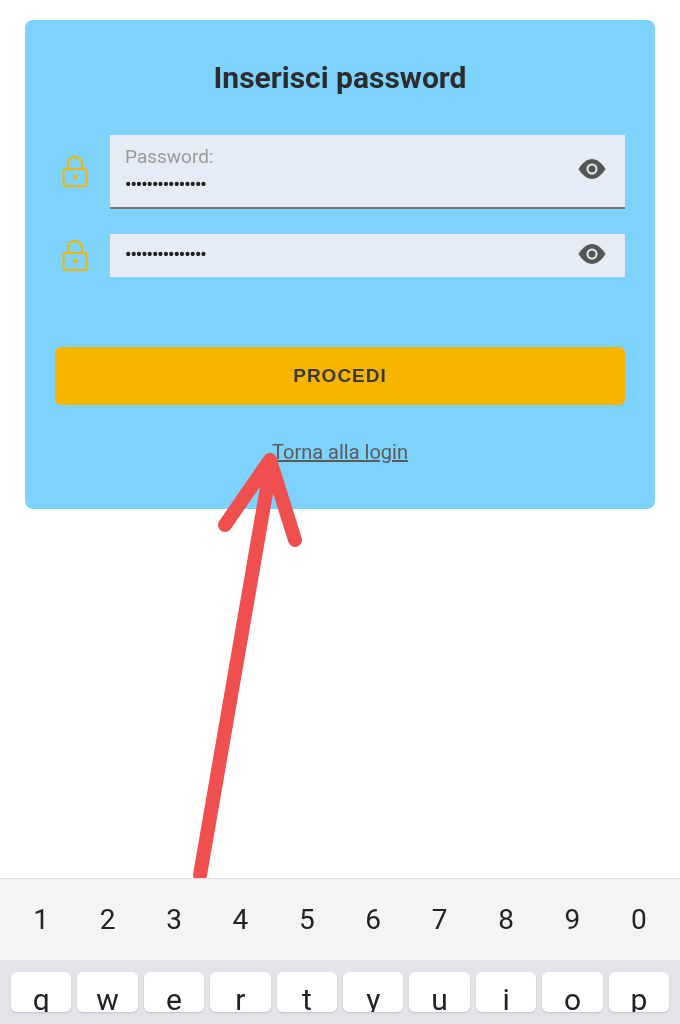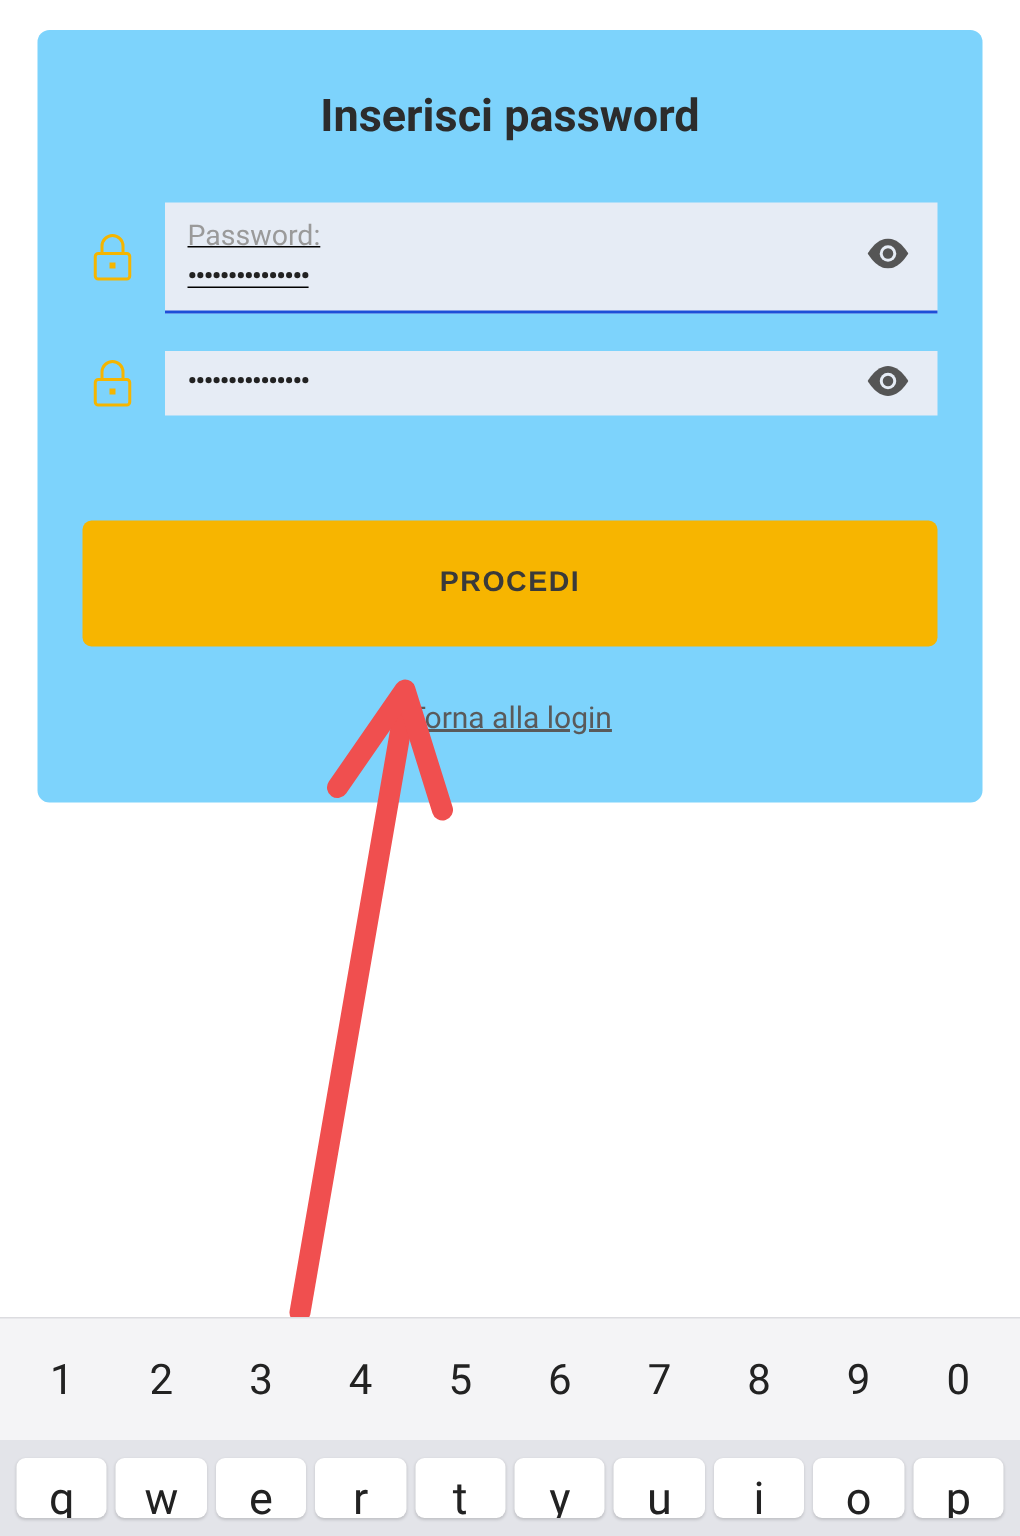--- a/index.html
+++ b/index.html
@@ -40,22 +40,21 @@
       align-items: center;
       margin-right: 15px;
     }
     .field-box {
       flex: 1;
       background: #e6ecf5;
       padding: 10px 15px 12px 15px;
       position: relative;
     }
     .field-box.active {
-      border-bottom: 2px solid #1d4ed8;
-      text-decoration: underline;
+      border-bottom: 2px solid #737373;
     }
     .field-label {
       font-size: 19px;
       color: #9a9a9a;
       margin-bottom: 6px;
     }
     .field-value {
       font-size: 18px;
       color: #222;
       letter-spacing: -1px;
@@ -66,21 +65,21 @@
       right: 18px;
       top: 50%;
       transform: translateY(-50%);
       cursor: pointer;
     }
     .proceed-btn {
       width: 100%;
       background: #f7b500;
       border: none;
       border-radius: 6px;
-      padding: 31px 0;
+      padding: 18px 0;
       font-size: 19px;
       font-weight: 700;
       color: #3a3a3a;
       letter-spacing: 1px;
       margin-top: 45px;
       cursor: pointer;
     }
     .back-link-wrap {
       text-align: center;
       margin-top: 35px;

